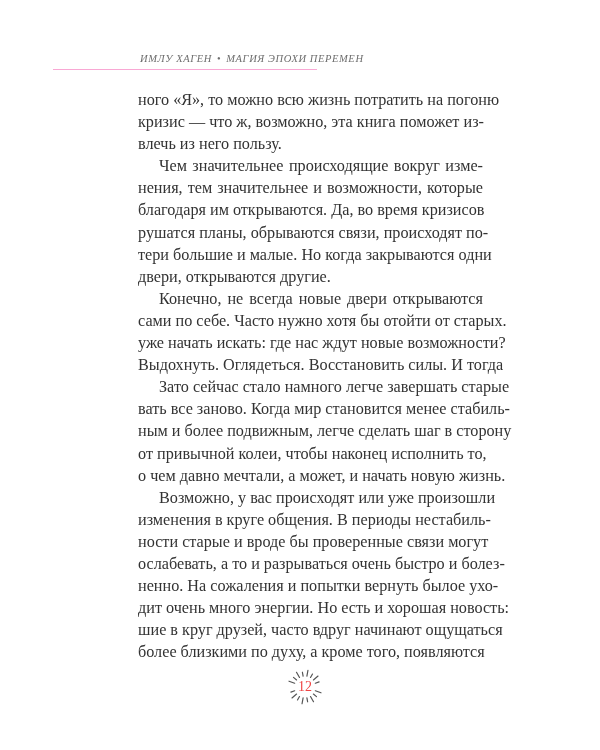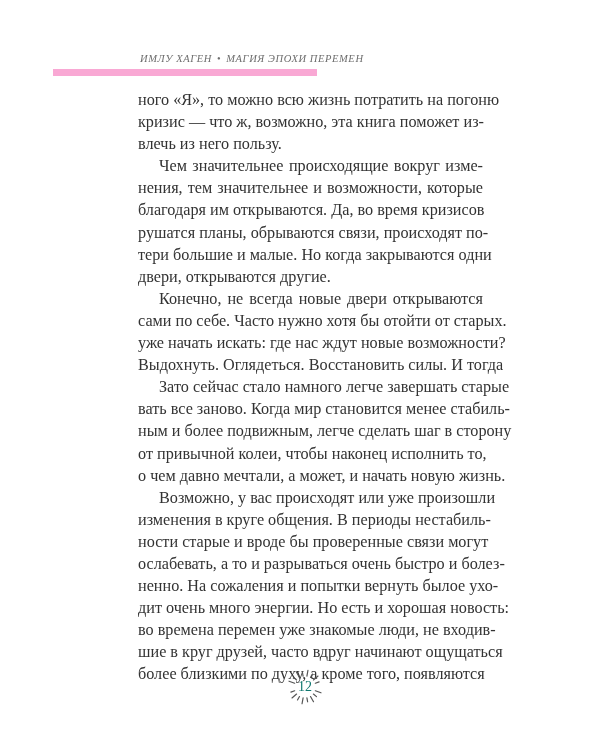--- a/index.html
+++ b/index.html
@@ -13,21 +13,21 @@
     position: relative;
     overflow: hidden;
     font-family: "DejaVu Serif", "Liberation Serif", serif;
   }
   .running-head {
     position: absolute;
     left: 53px;
     top: 50px;
     width: 264px;
     height: 19px;
-    border-bottom: 7px solid #f9a8d4;
+    border-bottom: 1px solid #f9a8d4;
   }
   .running-head-text {
     position: absolute;
     left: 87px;
     top: 3px;
     font-family: "Liberation Serif", serif;
     font-style: italic;
     font-size: 10.5px;
     letter-spacing: 0.6px;
     color: #6e6e6e;
@@ -75,21 +75,21 @@
     top: 0;
   }
   .folio-number {
     position: absolute;
     left: 0;
     width: 48px;
     top: 15px;
     text-align: center;
     font-family: "Liberation Serif", serif;
     font-size: 14px;
-    color: #0f766e;
+    color: #ef4444;
     line-height: 16px;
   }
 </style>
 </head>
 <body>
 
 <div class="running-head">
   <div class="running-head-text">
     <span>ИМЛУ ХАГЕН</span><span class="sep">•</span><span>МАГИЯ ЭПОХИ ПЕРЕМЕН</span>
   </div>
@@ -113,21 +113,20 @@
     <span class="line">вать все заново. Когда мир становится менее стабиль-</span>
     <span class="line">ным и более подвижным, легче сделать шаг в сторону</span>
     <span class="line">от привычной колеи, чтобы наконец исполнить то,</span>
     <span class="line">о чем давно мечтали, а может, и начать новую жизнь.</span>
     <span class="line indent">Возможно, у вас происходят или уже произошли</span>
     <span class="line">изменения в круге общения. В периоды нестабиль-</span>
     <span class="line">ности старые и вроде бы проверенные связи могут</span>
     <span class="line">ослабевать, а то и разрываться очень быстро и болез-</span>
     <span class="line">ненно. На сожаления и попытки вернуть былое ухо-</span>
     <span class="line">дит очень много энергии. Но есть и хорошая новость:</span>
-    <span class="line">во времена перемен уже знакомые люди, не входив-</span>
     <span class="line">шие в круг друзей, часто вдруг начинают ощущаться</span>
     <span class="line">более близкими по духу, а кроме того, появляются</span>
   </div>
 
 <div class="folio">
   <svg width="48" height="48" viewBox="0 0 48 48" id="sunburst">
       <line x1="13.66" y1="19.24" x2="8.03" y2="17.19" stroke="#555555" stroke-width="1.2" stroke-linecap="round"></line>
       <line x1="15.57" y1="15.93" x2="12.51" y2="13.36" stroke="#555555" stroke-width="1.2" stroke-linecap="round"></line>
       <line x1="18.50" y1="13.47" x2="15.50" y2="8.28" stroke="#555555" stroke-width="1.2" stroke-linecap="round"></line>
       <line x1="22.09" y1="12.17" x2="21.40" y2="8.23" stroke="#555555" stroke-width="1.2" stroke-linecap="round"></line>

